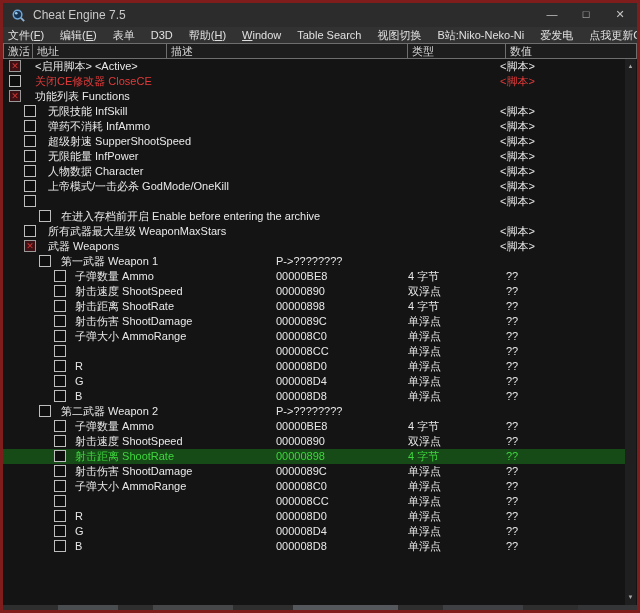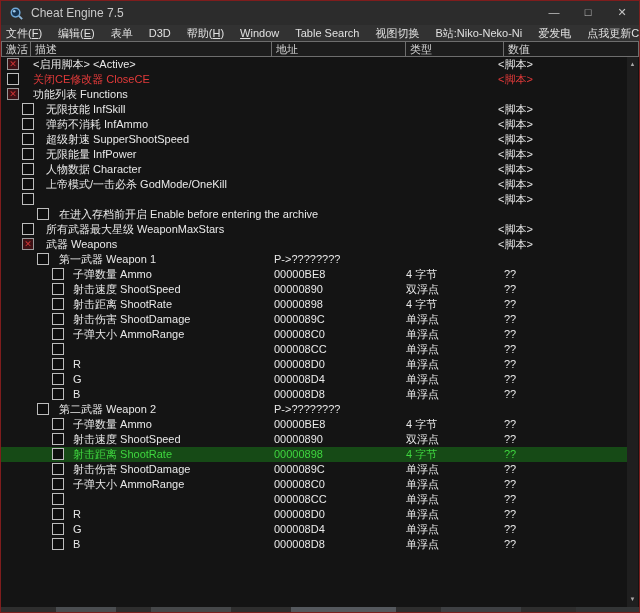--- a/index.html
+++ b/index.html
@@ -1,17 +1,17 @@
 <!DOCTYPE html>
 <html><head>
 <meta charset="utf-8">
 <style>
   html,body{margin:0;padding:0;background:#000;}
   .window{position:relative;width:640px;height:613px;box-sizing:border-box;
-    background:#141414;border:1px solid #7f1d1d;overflow:hidden;
+    background:#141414;border:3px solid #7f1d1d;overflow:hidden;
     font-family:"Liberation Sans",sans-serif;-webkit-font-smoothing:antialiased;}
   
   .titlebar{position:absolute;top:0;left:0;right:0;height:24px;background:#2c2c2c;
     display:flex;align-items:center;}
   .app-icon{width:15px;height:15px;margin:0 7px 0 8px;flex:none;}
   .title-text{color:#c9c9c9;font-size:12px;}
   .win-btns{position:absolute;right:0;top:0;height:24px;display:flex;}
   .win-btn{width:34px;height:24px;line-height:23px;text-align:center;color:#c4c4c4;font-size:11px;}
   
   .menubar{position:absolute;top:24px;left:0;right:0;height:16px;background:#323232;
@@ -77,22 +77,22 @@
       <span class="menu-item"><u>W</u>indow</span>
       <span class="menu-item">Table Search</span>
       <span class="menu-item">视图切换</span>
       <span class="menu-item">B站:Niko-Neko-Ni</span>
       <span class="menu-item">爱发电</span>
       <span class="menu-item">点我更新CT表</span>
     </div>
 
   <div class="table-header">
       <div class="th" style="width: 30px;">激活</div>
+      <div class="th" style="width: 134px;">地址</div>
       <div class="th" style="width: 241px;">描述</div>
-      <div class="th" style="width: 134px;">地址</div>
       <div class="th" style="width: 98px;">类型</div>
       <div class="th">数值</div>
     </div>
 
   <div class="list">
       <div class="row">
         <div class="cb checked" style="left: 6px;">✕</div>
         <span class="desc" style="left: 32px;">&lt;启用脚本&gt; &lt;Active&gt;</span>
         <span class="type script">&lt;脚本&gt;</span>
       </div>

